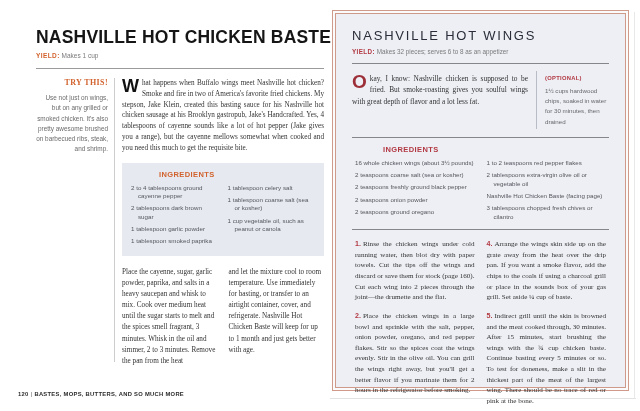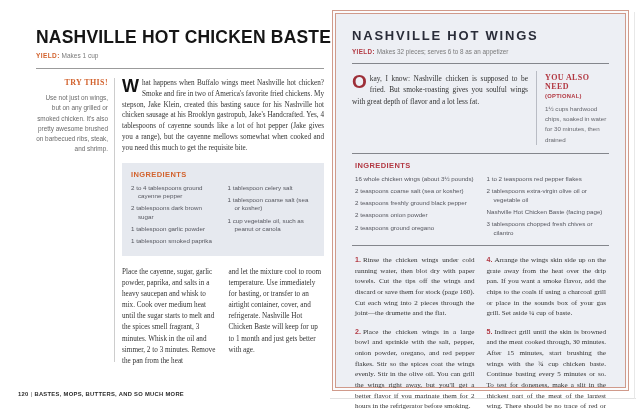--- a/index.html
+++ b/index.html
@@ -31,21 +31,21 @@
   .intro-para {
     font-family:"Liberation Serif", serif; font-size:7.2px; line-height:1.5;
     color:#333; text-align:justify;
   }
   .dropcap {
     float:left; font-family:"Liberation Sans", sans-serif; font-weight:800;
     font-size:18px; line-height:15px; margin:1px 3px 0 0; color:#111;
   }
   .dropcap.red { color:#9d2f38; }
   .ing-box { margin-top:9px; background:#e6e9ef; padding:7px 9px 6px; }
-  .ing-head { font-size:7.5px; font-weight:bold; letter-spacing:0.4px; color:#d2622d; }
+  .ing-head { font-size:7.5px; font-weight:bold; letter-spacing:0.4px; color:#d2622d;margin-left:28px; }
   .ing-box .ing-head { color:#d2622d; }
   .ing-cols { display:flex; gap:9px; margin-top:5px; }
   .ing-cols ul { flex:1; list-style:none; min-width:0; }
   .ing-cols li {
     font-size:6.2px; line-height:1.4; color:#55565e; margin-bottom:3.5px;
     padding-left:7px; text-indent:-7px;
   }
   .method { display:flex; gap:11px; margin-top:11px; }
   .method p {
     flex:1; min-width:0; font-family:"Liberation Serif", serif; font-size:7.2px;
@@ -53,21 +53,21 @@
   }
   .lp-footer { position:absolute; left:18px; bottom:14px; font-size:5.8px; font-weight:bold; color:#2a2a2a; letter-spacing:0.3px; }
   .lp-footer .sep { font-weight:normal; color:#555; margin:0 2px; }
 
   
   .right-page { position:absolute; left:332px; top:10px; width:297px; height:381px; }
   .frame-outer { border:1px solid #d09a8b; background:#fbfbfc; padding:2px; width:100%; height:100%; }
   .frame-inner { border:1px solid #d09a8b; background:#edeff4; width:100%; height:100%; }
   .rp-content { padding:14px 16px 0; height:100%; position:relative; }
   .rp-title {
-    font-size:13px; font-weight:700; letter-spacing:1.8px; color:#2a2d39; white-space:nowrap;
+    font-size:13px; font-weight:400; letter-spacing:1.8px; color:#2a2d39; white-space:nowrap;
   }
   .rp .yield-label { color:#b23842; }
   .rp-yield { margin-top:5px; font-size:6.3px; color:#7a7a7a; }
   .rp-rule { border:0; border-top:1px solid #84868c; }
   .rp-rule.r1 { margin-top:8px; }
   .intro-row { display:flex; margin-top:7px; min-height:58px; }
   .rp-intro {
     width:176px; flex:none; font-family:"Liberation Serif", serif; font-size:7.4px;
     line-height:1.55; color:#333; text-align:justify; padding-top:2px;
   }
@@ -144,21 +144,20 @@
           <h1 class="rp-title">NASHVILLE HOT WINGS</h1>
           <div class="rp-yield">
             <span class="yield-label">YIELD:</span>
             <span>Makes 32 pieces; serves 6 to 8 as an appetizer</span>
           </div>
           <hr class="rp-rule r1">
           <div class="intro-row">
             <p class="rp-intro"><span class="dropcap red">O</span><span>kay, I know: Nashville chicken is supposed to be fried. But smoke-roasting gives you soulful wings with great depth of flavor and a lot less fat.</span></p>
             <div class="intro-div"></div>
             <aside class="also-need">
-              <h3>YOU ALSO NEED</h3>
               <div class="opt">(OPTIONAL)</div>
               <p>1½ cups hardwood chips, soaked in water for 30 minutes, then drained</p>
             </aside>
           </div>
           <hr class="rp-rule r2">
           <div class="rp-ing">
             <div class="ing-head">INGREDIENTS</div>
             <div class="ing-cols">
               <ul>
                   <li>16 whole chicken wings (about 3½ pounds)</li>

